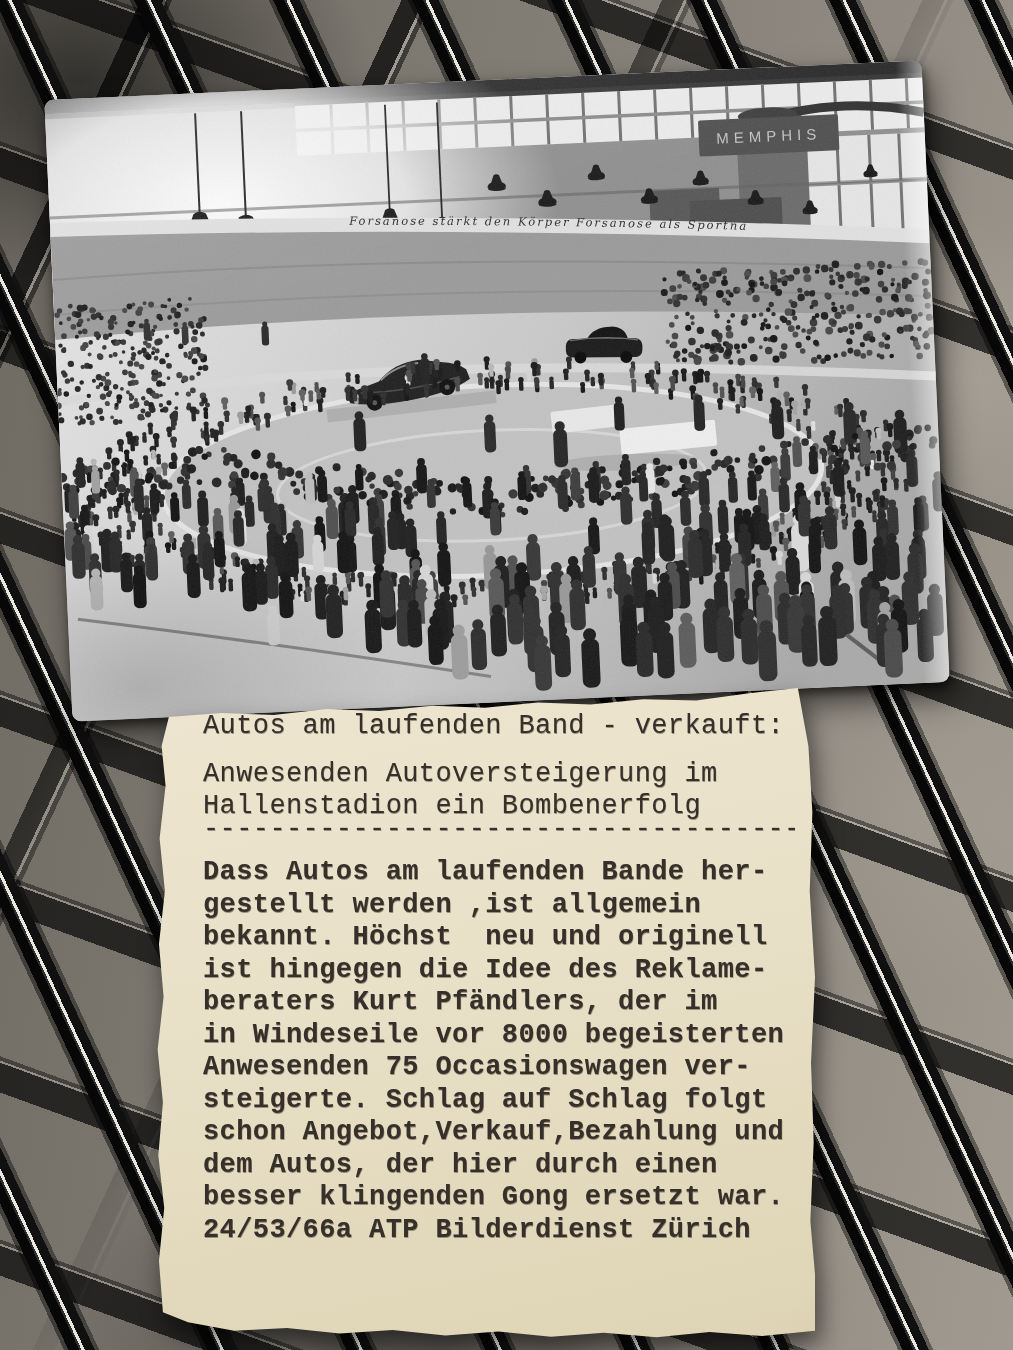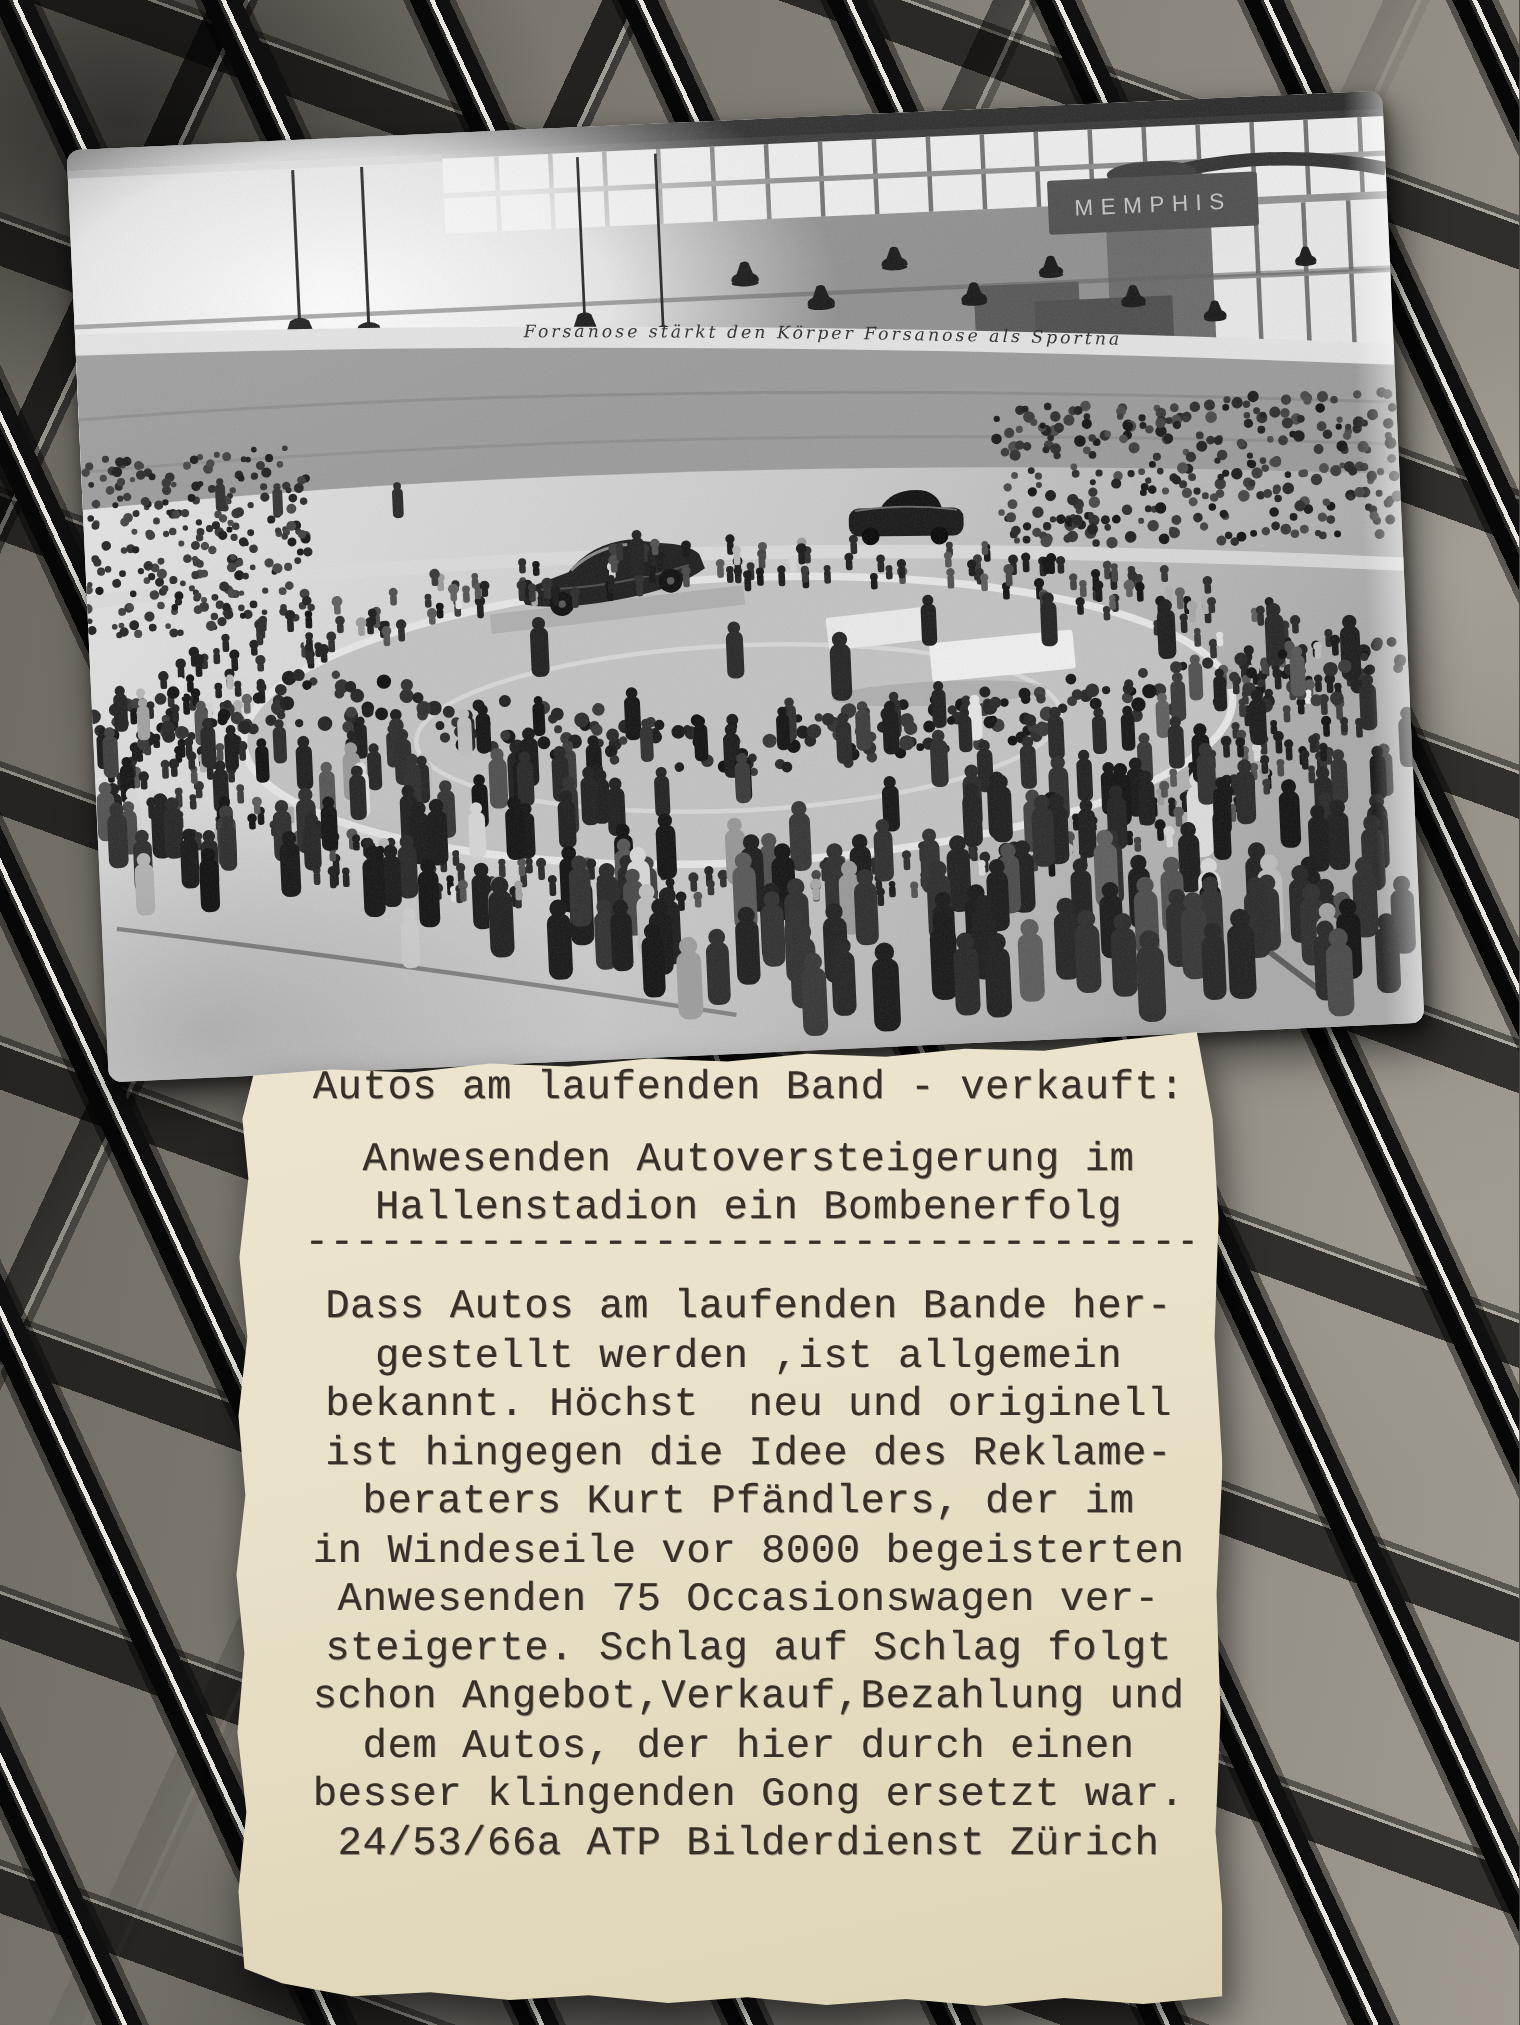--- a/index.html
+++ b/index.html
@@ -36,28 +36,28 @@
     filter:drop-shadow(5px 12px 12px rgba(0,0,0,.55));}
   .paper{position:absolute;inset:0;
     background:
       radial-gradient(130% 130% at 50% 40%, rgba(0,0,0,0) 55%, rgba(115,95,55,.20) 100%),
       linear-gradient(168deg,#ede5cf 0%,#e8e0c7 45%,#ded4b5 100%);
     clip-path:polygon(2.1% 5.6%,10% 5.0%,18% 5.3%,26% 4.4%,34% 4.7%,42% 3.9%,50% 4.2%,
       58% 3.4%,66% 3.7%,74% 2.9%,82% 3.1%,90% 2.0%,97.4% 1.2%,
       99.0% 10%,99.6% 20%,99.2% 32%,100% 45%,99.4% 58%,99.8% 70%,99.3% 82%,100% 90%,100% 98.6%,
       92% 99.4%,84% 98.8%,76% 99.6%,68% 98.9%,60% 99.5%,52% 98.7%,44% 99.3%,36% 98.5%,
       28% 99.0%,20% 98.2%,12% 98.6%,5% 97.3%,1.2% 95.8%,
-      0.6% 88%,1.4% 80%,0.5% 72%,1.2% 64%,0.4% 56%,1.3% 48%,0.6% 40%,1.5% 32%,0.7% 24%,1.6% 16%,1.0% 10%);text-align:center;}
+      0.6% 88%,1.4% 80%,0.5% 72%,1.2% 64%,0.4% 56%,1.3% 48%,0.6% 40%,1.5% 32%,0.7% 24%,1.6% 16%,1.0% 10%);}
   .caption-text{position:absolute;left:48px;top:30px;right:20px;color:#37302a;}
   .cap-line{white-space:pre;font-family:"Liberation Mono","DejaVu Sans Mono",monospace;
     font-size:27px;line-height:32px;height:32px;letter-spacing:.4px;
     text-shadow:.5px .6px 0 rgba(58,48,38,.45);}
   .cap-title{margin-bottom:16px;}
   .cap-underline{height:18px;line-height:14px;letter-spacing:.4px;overflow:hidden;}
-  .cap-body{margin-top:16px;}
+  .cap-body{margin-top:16px;font-weight:bold;}
   .cap-body .cap-line{height:32.5px;line-height:32.5px;}
 </style>
 </head>
 <body>
 
 <div class="stage">
   <div class="grate grate-straps"></div>
   <div class="grate grate-bars-alt"></div>
   <div class="grate grate-bars"></div>
 

